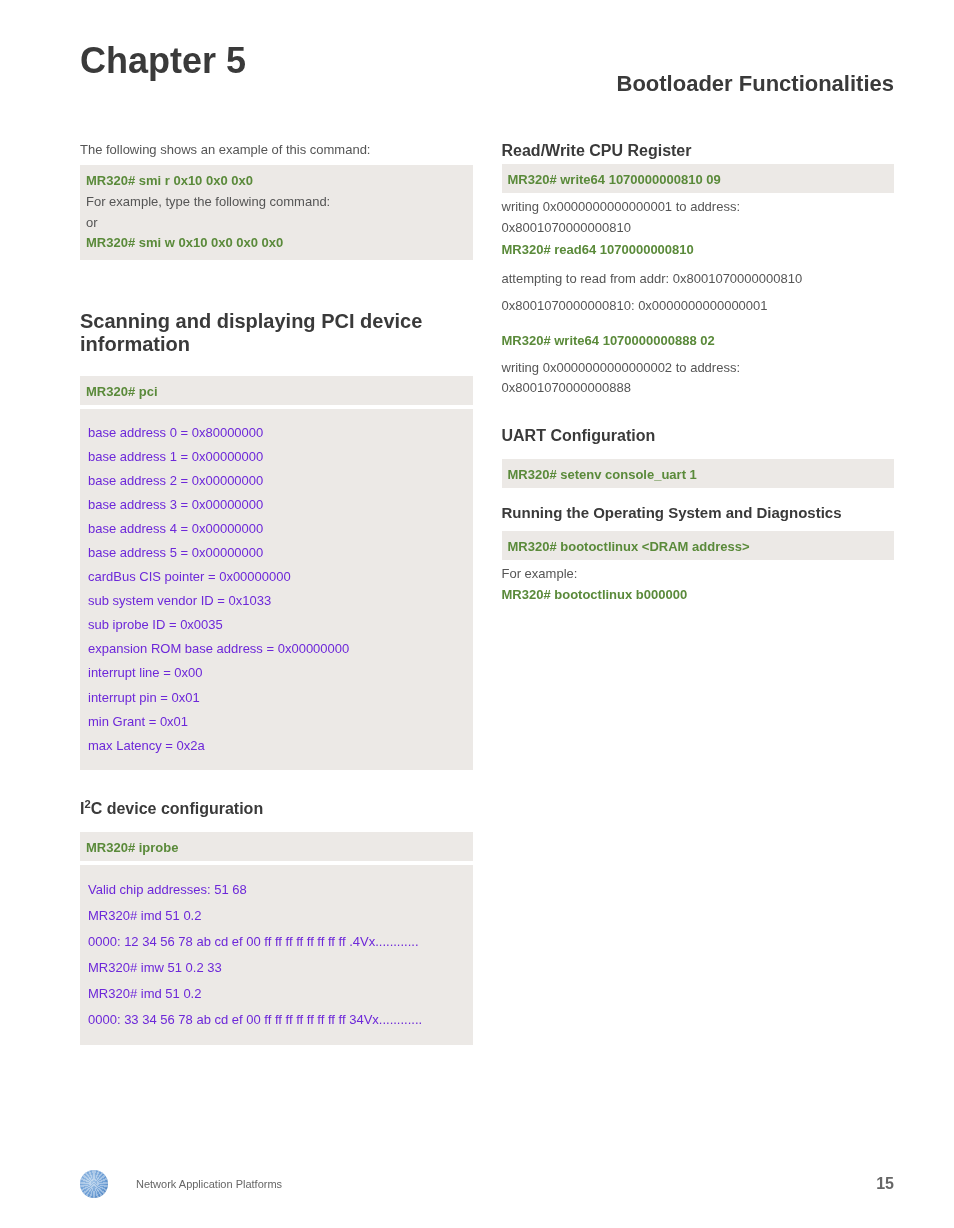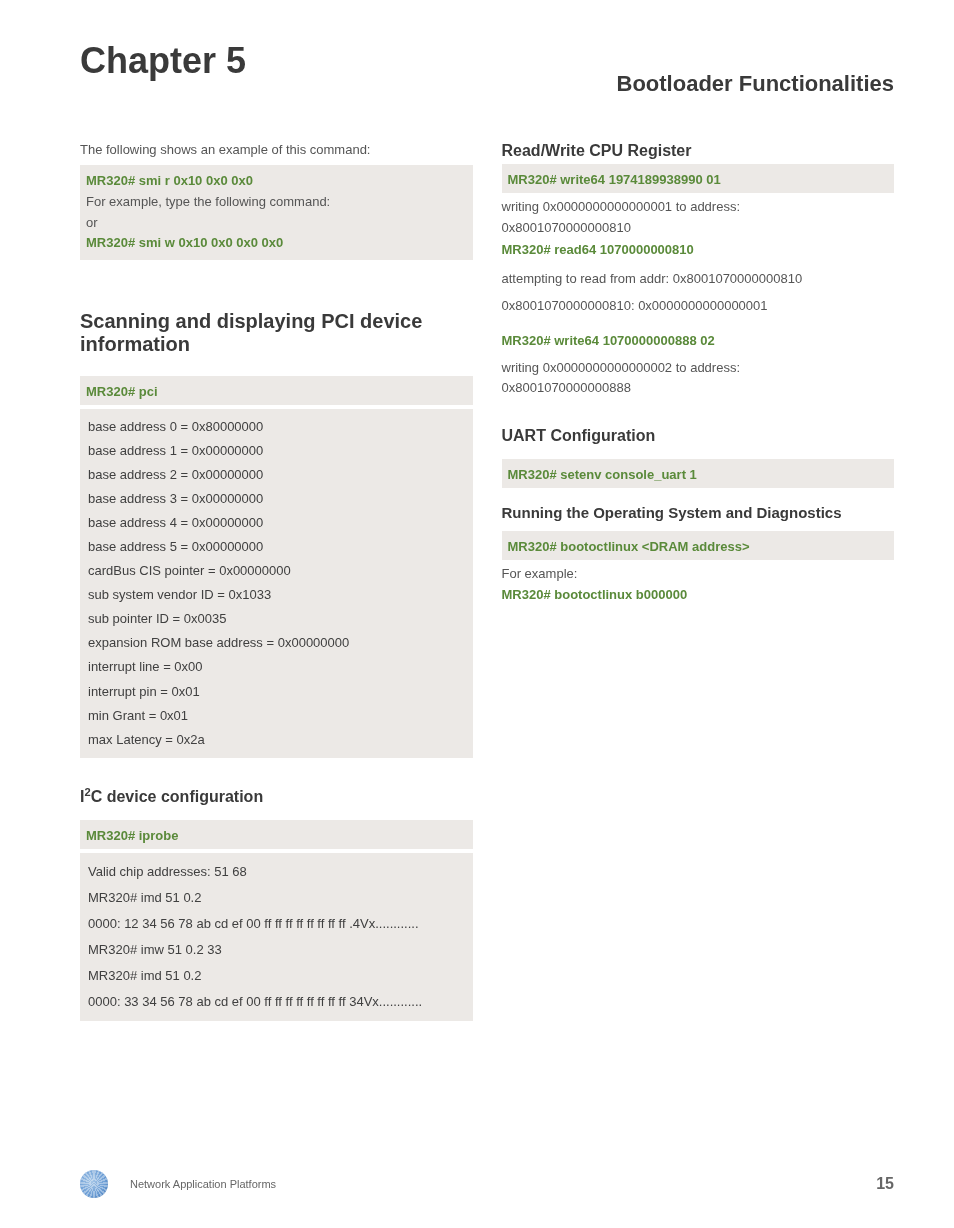--- a/index.html
+++ b/index.html
@@ -72,23 +72,23 @@
   }
   .sub-h {
     font-size: 15px;
     font-weight: 700;
     color: #3a3a3a;
     margin-top: 16px;
     margin-bottom: 10px;
   }
   .gray-block {
     background: #ece9e6;
-    padding: 6px 8px;
-    font-size: 13px;
-    color: #404040;
+    padding: 12px 8px;
+    font-size: 13px;
+    color: #6d28d9;
     line-height: 1.85;
   }
   .free-line {
     font-size: 13px;
     color: #555;
     line-height: 1.6;
     margin-top: 4px;
   }
   .green-inline {
     color: #5a8a3a;
@@ -100,21 +100,21 @@
     position: absolute;
     bottom: 30px;
     left: 80px;
     right: 60px;
     display: flex;
     align-items: center;
     justify-content: space-between;
     font-size: 11px;
     color: #666;
   }
-  .footer-left { display: flex; align-items: center; gap: 22px; }
+  .footer-left { display: flex; align-items: center; gap: 28px; }
   .logo {
     width: 28px; height: 28px;
     border-radius: 50%;
     background: radial-gradient(circle at 40% 40%, #a8c8e8 0%, #6a9cd4 60%, #3a6ca8 100%);
     position: relative;
     overflow: hidden;
   }
   .logo::after {
     content: "";
     position: absolute;
@@ -153,21 +153,21 @@
     </div>
     <div class="gray-block" style="margin-top:0;">
       <div>base address 0 = 0x80000000</div>
       <div>base address 1 = 0x00000000</div>
       <div>base address 2 = 0x00000000</div>
       <div>base address 3 = 0x00000000</div>
       <div>base address 4 = 0x00000000</div>
       <div>base address 5 = 0x00000000</div>
       <div>cardBus CIS pointer = 0x00000000</div>
       <div>sub system vendor ID = 0x1033</div>
-      <div>sub pointer ID = 0x0035</div>
+      <div>sub iprobe ID = 0x0035</div>
       <div>expansion ROM base address = 0x00000000</div>
       <div>interrupt line = 0x00</div>
       <div>interrupt pin = 0x01</div>
       <div>min Grant = 0x01</div>
       <div>max Latency = 0x2a</div>
     </div>
 
     <div class="section-h-tight">
       <span>I</span><sup>2</sup><span>C device configuration</span>
     </div>
@@ -184,21 +184,21 @@
       <div>0000: 33 34 56 78 ab cd ef 00 ff ff ff ff ff ff ff ff 34Vx............</div>
     </div>
 
   </div>
 
   <div class="col">
 
     <div class="section-h-top">Read/Write CPU Register</div>
 
     <div class="cmd-block">
-      <div class="cmd-green">MR320# write64 1974189938990 01</div>
+      <div class="cmd-green">MR320# write64 1070000000810 09</div>
     </div>
     <div class="free-line">writing 0x0000000000000001 to address:</div>
     <div class="free-line" style="margin-top:0">0x8001070000000810</div>
     <div class="green-inline" style="margin-top:2px; display:block;">MR320# read64 1070000000810</div>
     <div class="free-line" style="margin-top:8px">attempting to read from addr: 0x8001070000000810</div>
     <div class="free-line" style="margin-top:6px">0x8001070000000810: 0x0000000000000001</div>
     <div class="green-inline" style="margin-top:14px; display:block;">MR320# write64 1070000000888 02</div>
     <div class="free-line" style="margin-top:6px">writing 0x0000000000000002 to address:</div>
     <div class="free-line" style="margin-top:0">0x8001070000000888</div>
 

